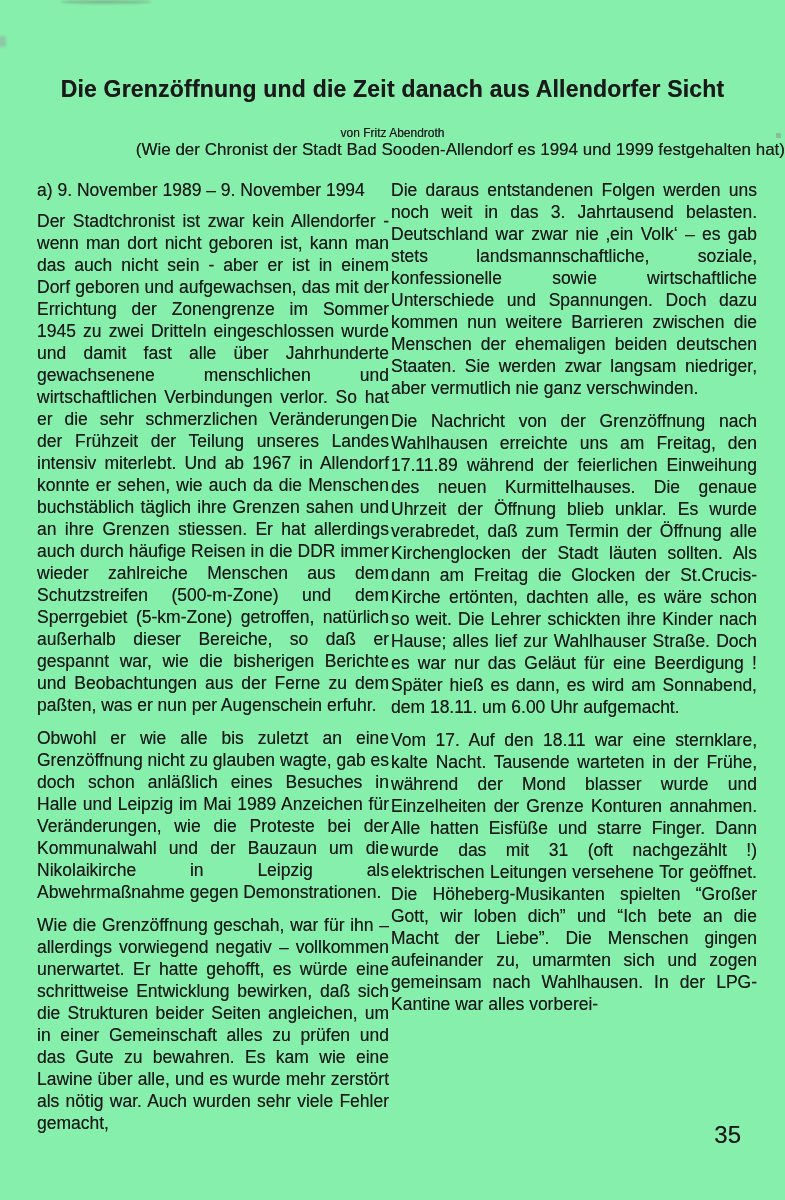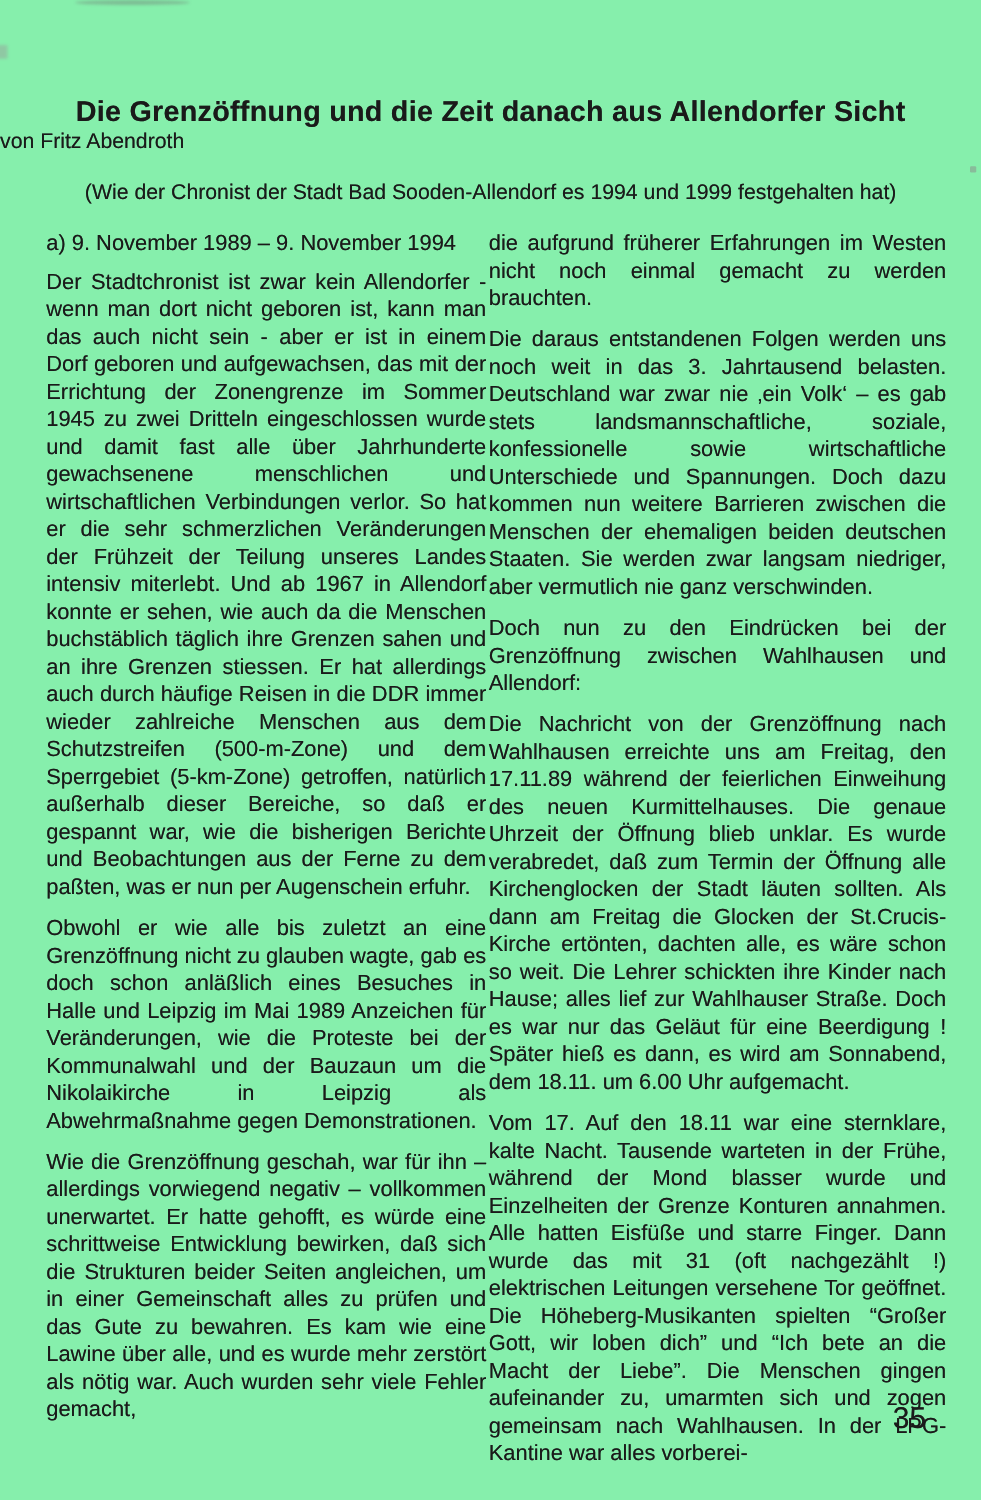--- a/index.html
+++ b/index.html
@@ -28,27 +28,28 @@
   }
   .title {
     margin: 0;
     font-size: 23px;
     font-weight: 700;
     line-height: 1.15;
     text-align: center;
     letter-spacing: 0.2px;
   }
   .byline {
-    margin-top: 1px;
-    font-size: 17px;
+    margin-top: 24px;
+    font-size: 12px;
+    text-align: center;
   }
   .subtitle {
-    margin-top: 21px;
+    margin-top: 0;
     font-size: 17px;
-    text-align: center;
+    text-align: right;
   }
 
   
   .columns {
     display: flex;
     gap: 2px;
     margin: 19px 28px 0 37px;
   }
   .col {
     font-size: 17.5px;
@@ -125,23 +126,21 @@
     <section class="col col-left">
       <div class="section-heading">
         <span class="sh-line1">a) 9. November 1989 – 9. November 1994</span>
       </div>
       <p>Der Stadtchronist ist zwar kein Allendorfer - wenn man dort nicht geboren ist, kann man das auch nicht sein - aber er ist in einem Dorf geboren und aufgewachsen, das mit der Errichtung der Zonengrenze im Sommer 1945 zu zwei Dritteln eingeschlossen wurde und damit fast alle über Jahrhunderte gewachsenene menschlichen und wirtschaftlichen Verbindungen verlor. So hat er die sehr schmerzlichen Veränderungen der Frühzeit der Teilung unseres Landes intensiv miterlebt. Und ab 1967 in Allendorf konnte er sehen, wie auch da die Menschen buchstäblich täglich ihre Grenzen sahen und an ihre Grenzen stiessen. Er hat allerdings auch durch häufige Reisen in die DDR immer wieder zahlreiche Menschen aus dem Schutzstreifen (500-m-Zone) und dem Sperrgebiet (5-km-Zone) getroffen, natürlich außerhalb dieser Bereiche, so daß er gespannt war, wie die bisherigen Berichte und Beobachtungen aus der Ferne zu dem paßten, was er nun per Augenschein erfuhr.</p>
       <p>Obwohl er wie alle bis zuletzt an eine Grenzöffnung nicht zu glauben wagte, gab es doch schon anläßlich eines Besuches in Halle und Leipzig im Mai 1989 Anzeichen für Veränderungen, wie die Proteste bei der Kommunalwahl und der Bauzaun um die Nikolaikirche in Leipzig als Abwehrmaßnahme gegen Demonstrationen.</p>
       <p>Wie die Grenzöffnung geschah, war für ihn – allerdings vorwiegend negativ – vollkommen unerwartet. Er hatte gehofft, es würde eine schrittweise Entwicklung bewirken, daß sich die Strukturen beider Seiten angleichen, um in einer Gemeinschaft alles zu prüfen und das Gute zu bewahren. Es kam wie eine Lawine über alle, und es wurde mehr zerstört als nötig war. Auch wurden sehr viele Fehler gemacht,</p>
     </section>
 
     <section class="col col-right">
-      <p>die aufgrund früherer Erfahrungen im Westen nicht noch einmal gemacht zu werden brauchten.</p>
       <p>Die daraus entstandenen Folgen werden uns noch weit in das 3. Jahrtausend belasten. Deutschland war zwar nie ‚ein Volk‘ – es gab stets landsmannschaftliche, soziale, konfessionelle sowie wirtschaftliche Unterschiede und Spannungen. Doch dazu kommen nun weitere Barrieren zwischen die Menschen der ehemaligen beiden deutschen Staaten. Sie werden zwar langsam niedriger, aber vermutlich nie ganz verschwinden.</p>
-      <p>Doch nun zu den Eindrücken bei der Grenzöffnung zwischen Wahlhausen und Allendorf:</p>
       <p>Die Nachricht von der Grenzöffnung nach Wahlhausen erreichte uns am Freitag, den 17.11.89 während der feierlichen Einweihung des neuen Kurmittelhauses. Die genaue Uhrzeit der Öffnung blieb unklar. Es wurde verabredet, daß zum Termin der Öffnung alle Kirchenglocken der Stadt läuten sollten. Als dann am Freitag die Glocken der St.Crucis-Kirche ertönten, dachten alle, es wäre schon so weit. Die Lehrer schickten ihre Kinder nach Hause; alles lief zur Wahlhauser Straße. Doch es war nur das Geläut für eine Beerdigung ! Später hieß es dann, es wird am Sonnabend, dem 18.11. um 6.00 Uhr aufgemacht.</p>
       <p>Vom 17. Auf den 18.11 war eine sternklare, kalte Nacht. Tausende warteten in der Frühe, während der Mond blasser wurde und Einzelheiten der Grenze Konturen annahmen. Alle hatten Eisfüße und starre Finger. Dann wurde das mit 31 (oft nachgezählt !) elektrischen Leitungen versehene Tor geöffnet. Die Höheberg-Musikanten spielten “Großer Gott, wir loben dich” und “Ich bete an die Macht der Liebe”. Die Menschen gingen aufeinander zu, umarmten sich und zogen gemeinsam nach Wahlhausen. In der LPG-Kantine war alles vorberei-</p>
     </section>
 
   </main>
 
   <div class="page-number">35</div>
 
 </div>
 

